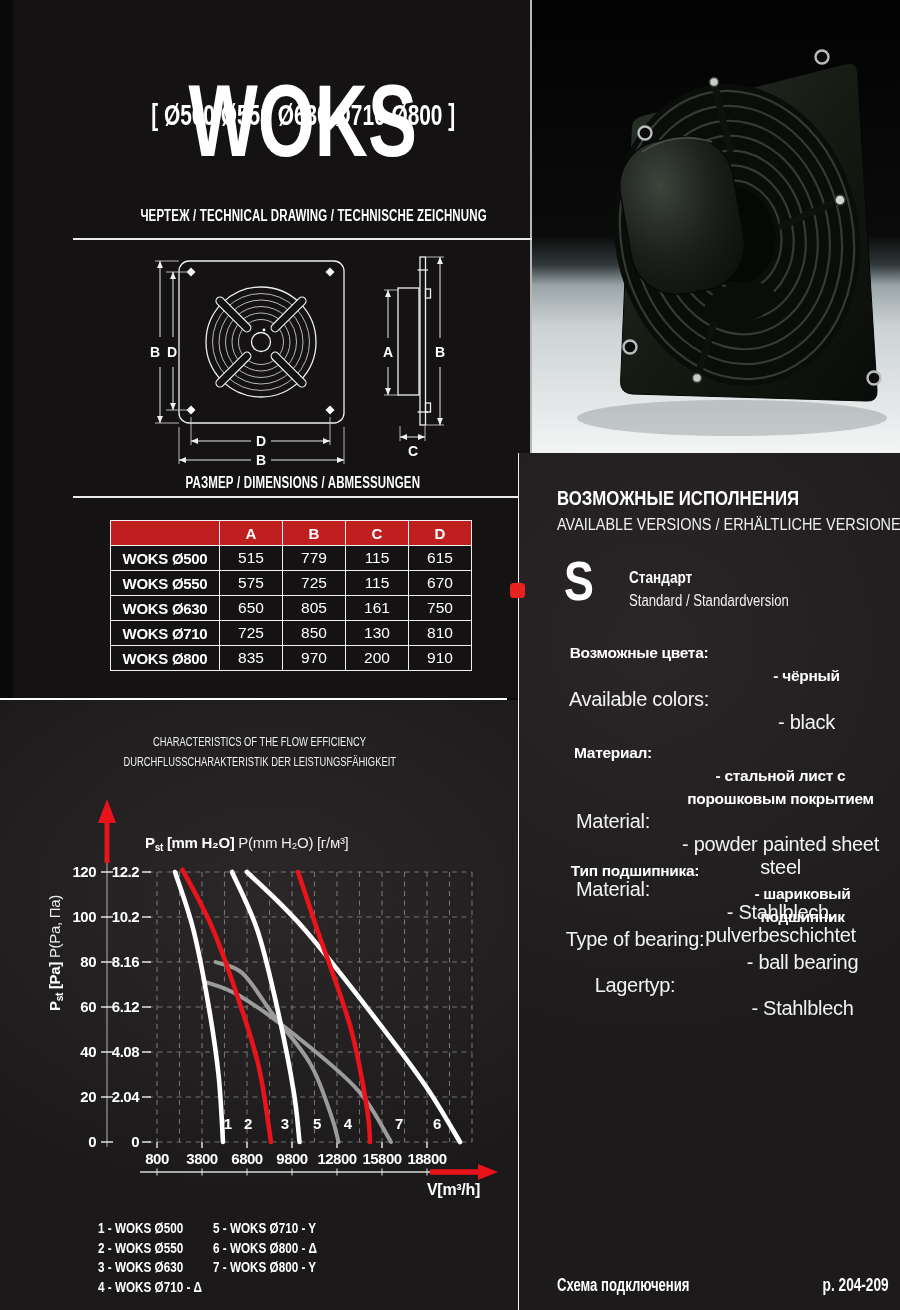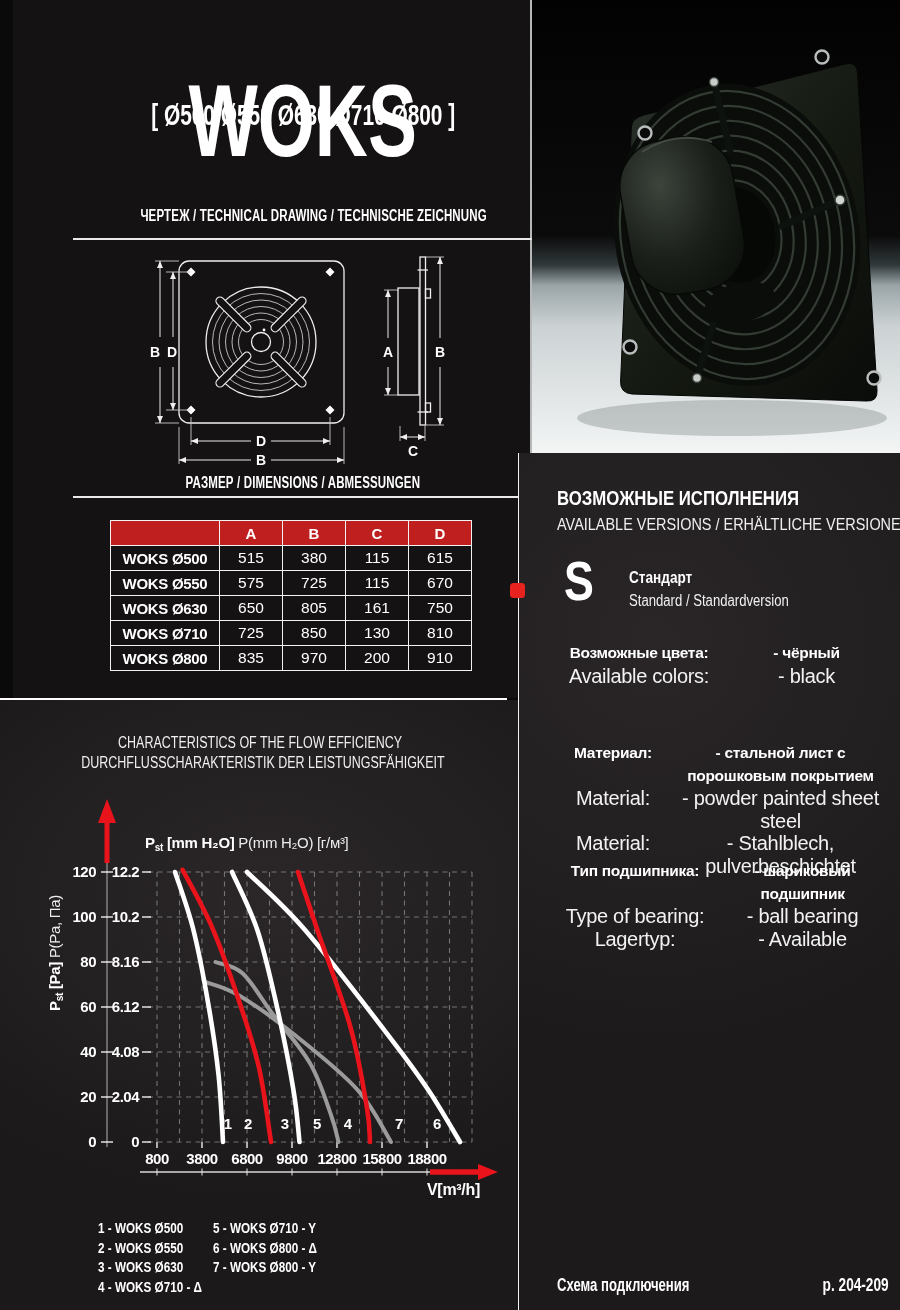--- a/index.html
+++ b/index.html
@@ -21,21 +21,21 @@
   .dims th{background:#c01f1f;color:#fff;font-weight:bold;width:62px;}
   .dims th.corner{width:108px;}
   .dims td.model{font-weight:bold;letter-spacing:-.3px;}
   .dims td.val{font-weight:normal;font-size:15.5px;}
   
   .panel-chart{left:0;top:700px;width:520px;height:610px;
      background:radial-gradient(ellipse 420px 300px at 52% 32%,#2b2728 0%,#232021 55%,#1c191a 100%);}
   .divider{left:0;top:698px;width:507px;height:2px;background:#fff;}
   .chart-heads{left:30px;top:33px;width:460px;text-align:center;line-height:19.5px;}
   .ch-ru{font-weight:bold;font-size:15.5px;}
-  .ch-sub{font-size:16px;color:#f0f0f0;}
+  .ch-sub{font-size:12px;color:#f0f0f0;}
   #chart-svg{position:absolute;left:0;top:95px;}
   #chart-svg text{font-family:"Liberation Sans",sans-serif;fill:#fff;}
   #chart-svg .grid{stroke:#818181;stroke-width:1.1;stroke-dasharray:5 4.5;opacity:.85;fill:none;}
   #chart-svg .tick{stroke:#fff;stroke-width:1.3;}
   #chart-svg .tick-thin{stroke:#e8e8e8;stroke-width:1;}
   #chart-svg .axis-thin{stroke:#9b9b9b;stroke-width:1.2;}
   #chart-svg .axis-light{stroke:#d9d9d9;stroke-width:1.4;}
   #chart-svg .red-shaft{stroke:#e8131b;stroke-width:5;}
   #chart-svg .red-shaft2{stroke:#e8131b;stroke-width:5.5;}
   #chart-svg .red-fill{fill:#e8131b;}
@@ -60,21 +60,21 @@
   .red-marker{left:-9px;top:130px;width:15px;height:15px;background:#e8231f;border-radius:3.5px;}
   .vh-ru{left:38px;top:33px;font-size:21px;font-weight:bold;}
   .vh-sub{left:38px;top:62px;font-size:17px;color:#f0f0f0;}
   .s-big{left:45px;top:100px;font-size:56px;font-weight:bold;line-height:1;}
   .std{left:110px;top:113px;line-height:23px;}
   .std-1{font-size:17px;font-weight:bold;}
   .std-2{font-size:16px;color:#f0f0f0;}
   .spec{position:absolute;left:38px;width:335px;text-align:center;}
   .spec-row{display:flex;line-height:22.5px;font-size:20px;letter-spacing:-.3px;}
   .spec-row .lab{flex:0 0 var(--lw,160px);}
-  .spec-row .val{width:230px;}
+  .spec-row .val{width:230px;margin-top:23px;}
   .spec-row.b{font-weight:bold;font-size:15.5px;}
   .spec-row:not(.b){color:#f2f2f2;}
   .footer{left:38px;top:822px;width:332px;display:flex;justify-content:space-between;font-size:17.5px;font-weight:bold;}
 </style>
 </head>
 <body>
 
 <div class="page">
 
   <section class="abs panel-top">
@@ -179,21 +179,21 @@
           <tr>
             <th class="corner"></th>
             <th class="">A</th>
             <th class="">B</th>
             <th class="">C</th>
             <th class="">D</th>
           </tr>
           <tr>
             <td class="model">WOKS Ø500</td>
             <td class="val">515</td>
-            <td class="val">380</td>
+            <td class="val">779</td>
             <td class="val">115</td>
             <td class="val">615</td>
           </tr>
           <tr>
             <td class="model">WOKS Ø550</td>
             <td class="val">575</td>
             <td class="val">725</td>
             <td class="val">115</td>
             <td class="val">670</td>
           </tr>
@@ -442,21 +442,21 @@
         <div class="spec-row b">
           <span class="lab">Тип подшипника:</span>
           <span class="val">- шариковый подшипник</span>
         </div>
         <div class="spec-row ">
           <span class="lab">Type of bearing:</span>
           <span class="val">- ball bearing</span>
         </div>
         <div class="spec-row ">
           <span class="lab">Lagertyp:</span>
-          <span class="val">- Available</span>
+          <span class="val">- Stahlblech</span>
         </div>
       </div>
 
     <div class="abs footer">
       <span><span class="sqz" style="--sx:.75">Схема подключения</span></span>
       <span><span class="sqz r" style="--sx:.78">p. 204-209</span></span>
     </div>
   </section>
 </div>
 

